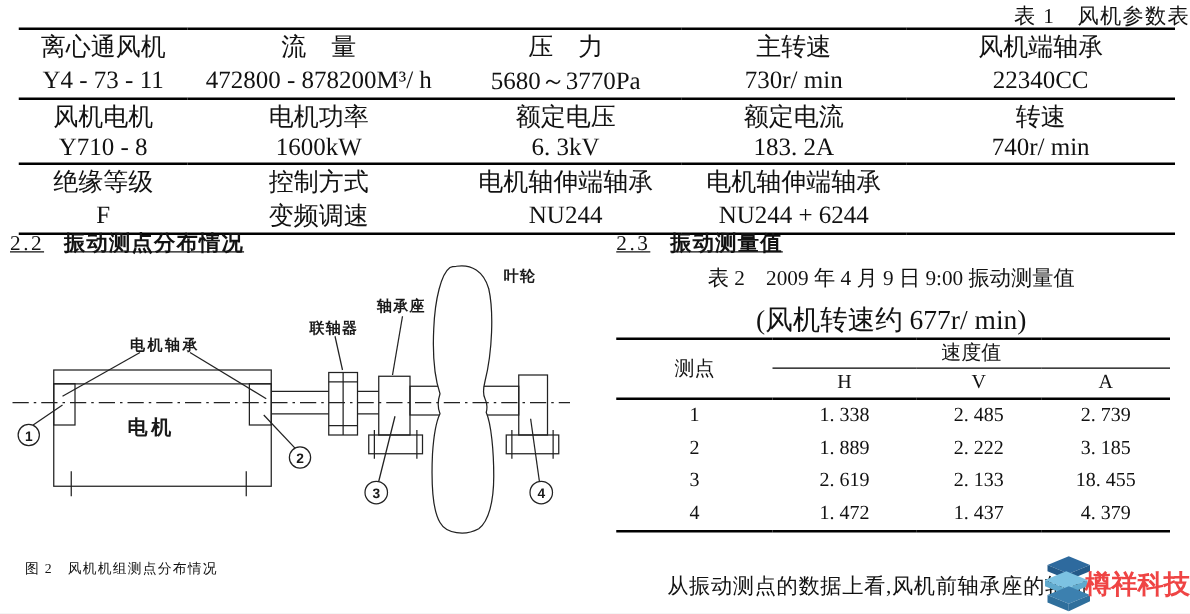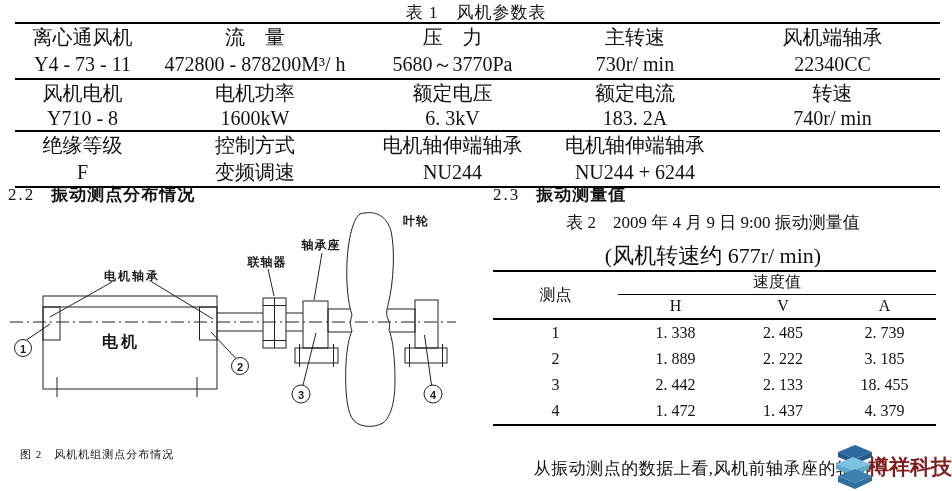--- a/index.html
+++ b/index.html
@@ -2,31 +2,31 @@
 <html><head>
 <meta charset="utf-8">
 <style>
   html,body{margin:0;padding:0;background:#e8e8e8;}
   .page{
     position:relative;width:952px;height:491px;background:#ffffff;
     font-family:"Liberation Serif","DejaVu Serif",serif;color:#121212;
     overflow:hidden;margin:0 auto;
   }
   
-  .t1-title{position:absolute;left:0;top:1px;width:952px;text-align:center;
+  .t1-title{position:absolute;left:0;top:1px;width:952px;text-align:right;
     font-size:17px;letter-spacing:1px;}
   table{border-collapse:collapse;}
   .t1{position:absolute;left:15px;top:22px;width:925px;
     border-top:2.5px solid #000;border-bottom:2.5px solid #000;table-layout:fixed;}
   .t1 td{text-align:center;vertical-align:middle;font-size:20px;padding:0;white-space:nowrap;overflow:visible;}
   .t1 tr.lbl{height:22px;}
   .t1 tr.val{height:20px;}
   .t1 tr.sep td{border-bottom:2px solid #000;}
   
-  .sec-head{position:absolute;font-size:17px;white-space:nowrap;}
+  .sec-head{position:absolute;font-size:17px;white-space:nowrap;text-decoration:underline;}
   .sec-head .num{font-weight:400;letter-spacing:2px;margin-right:16px;}
   .sec-head .ttl{font-weight:700;font-family:"Liberation Sans","DejaVu Sans",sans-serif;letter-spacing:1px;}
   .h22{left:8px;top:183px;}
   .h23{left:493px;top:183px;}
   
   .t2-title{position:absolute;left:480px;top:211px;width:466px;text-align:center;font-size:17px;}
   .t2-subtitle{position:absolute;left:480px;top:241px;width:466px;text-align:center;font-size:22px;}
   .t2{position:absolute;left:493px;top:270px;width:443px;
     border-top:2px solid #000;border-bottom:2px solid #000;table-layout:fixed;}
   .t2 td{text-align:center;vertical-align:middle;font-size:16px;padding:0;}
@@ -39,21 +39,21 @@
   
   .diagram{position:absolute;left:0;top:205px;}
   .diagram text{font-family:"Liberation Sans","DejaVu Sans",sans-serif;font-weight:700;fill:#1a1a1a;}
   .fig-caption{position:absolute;left:20px;top:447px;width:430px;text-align:left;
     font-size:11px;letter-spacing:1px;}
   
   .para{position:absolute;left:493px;top:457px;width:459px;font-size:17px;
     text-indent:2.4em;letter-spacing:0.5px;white-space:nowrap;}
   .watermark{position:absolute;left:834px;top:444px;display:flex;align-items:flex-start;z-index:5;}
   .wm-text{font-family:"Liberation Sans","DejaVu Sans",sans-serif;font-weight:700;
-    font-size:21px;color:#7f1d1d;margin:9px 0 0 -8px;letter-spacing:0;white-space:nowrap;}
+    font-size:21px;color:#ef4444;margin:9px 0 0 -8px;letter-spacing:0;white-space:nowrap;}
 </style>
 </head>
 <body>
 
 <div class="page">
 
   <div class="t1-title">表 1　风机参数表</div>
 
   <table class="t1">
     <colgroup>
@@ -239,21 +239,21 @@
         <td>2. 739</td>
       </tr>
       <tr class="d">
         <td>2</td>
         <td>1. 889</td>
         <td>2. 222</td>
         <td>3. 185</td>
       </tr>
       <tr class="d">
         <td>3</td>
-        <td>2. 442</td>
+        <td>2. 619</td>
         <td>2. 133</td>
         <td>18. 455</td>
       </tr>
       <tr class="d">
         <td>4</td>
         <td>1. 472</td>
         <td>1. 437</td>
         <td>4. 379</td>
       </tr>
     </tbody>

